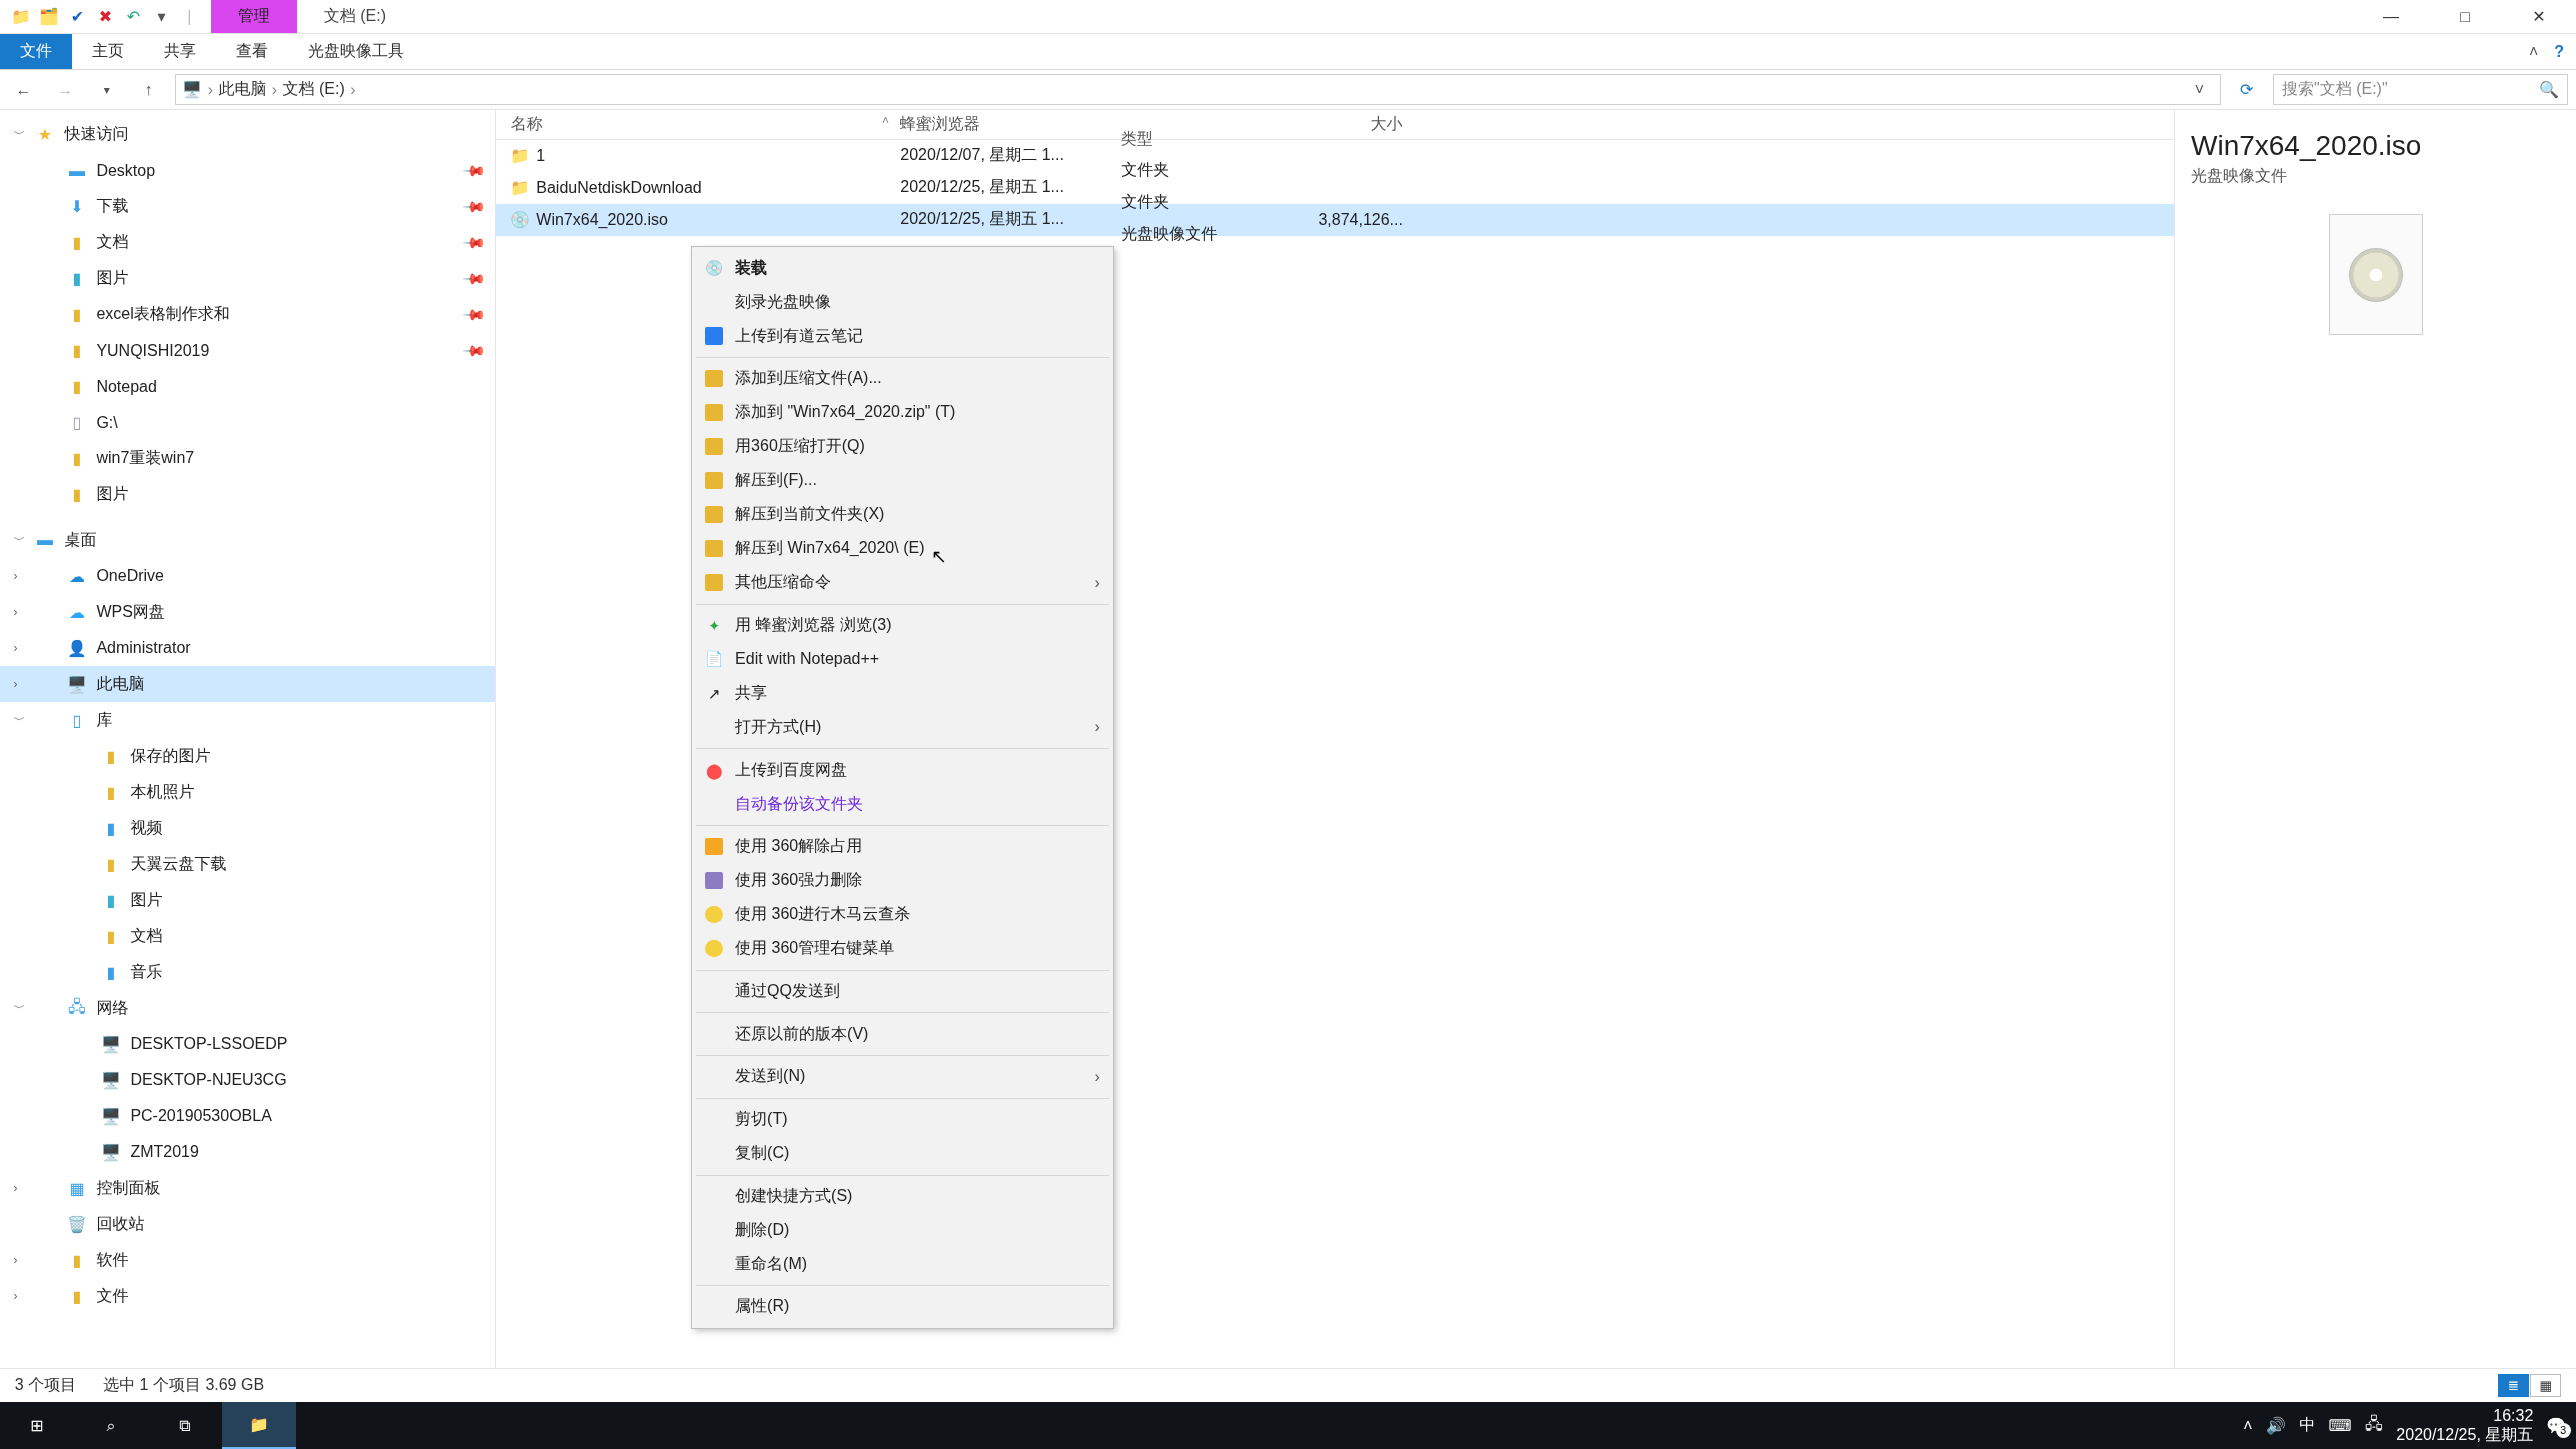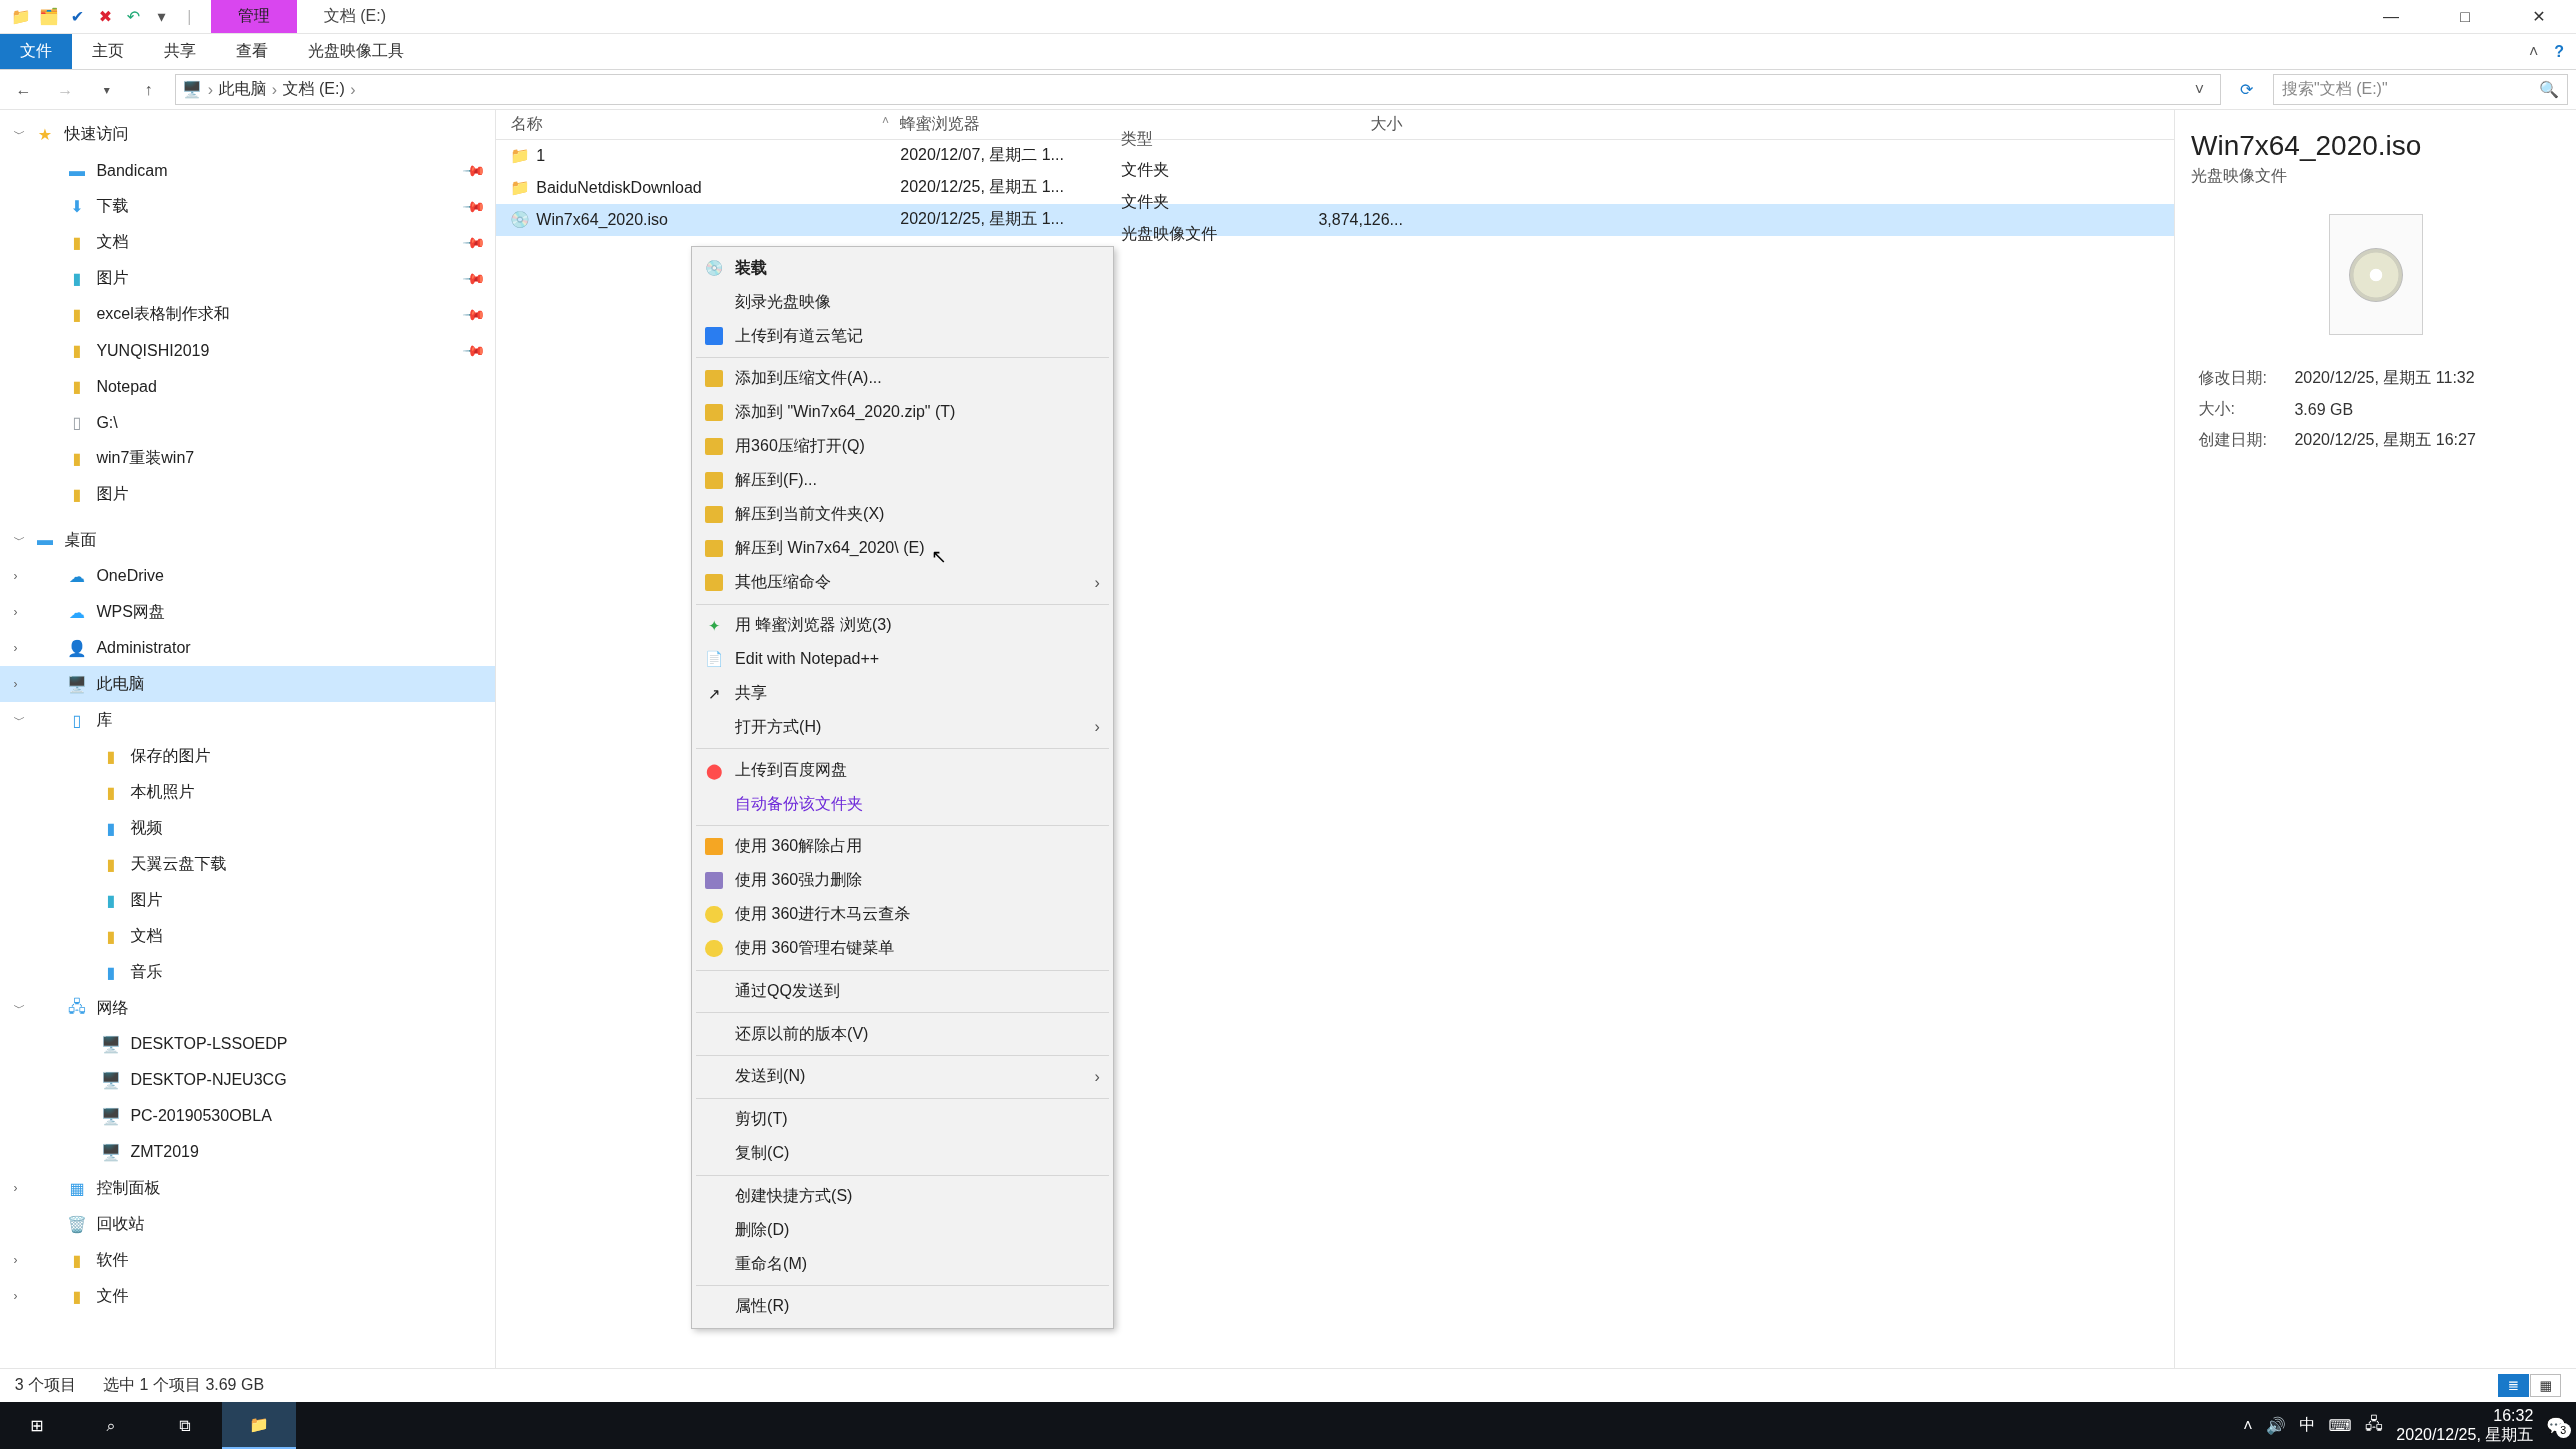--- a/index.html
+++ b/index.html
@@ -149,21 +149,21 @@
 <div class="body">
 
   <div class="nav">
     <div class="item header">
         <span class="tri">﹀</span>
         <span class="nicon" style="color:#f5b82e">★</span>
         <span>快速访问</span>
       </div>
     <div class="item ind1">
         <span class="nicon" style="color:#3aa0e8">▬</span>
-        <span>Bandicam</span>
+        <span>Desktop</span>
         <span class="pin">📌</span>
       </div>
     <div class="item ind1">
         <span class="nicon" style="color:#3aa0e8">⬇</span>
         <span>下载</span>
         <span class="pin">📌</span>
       </div>
     <div class="item ind1">
         <span class="nicon" style="color:#e7b733">▮</span>
         <span>文档</span>
@@ -335,36 +335,20 @@
         <div class="col-size">3,874,126...</div>
       </div>
     </div>
 
     <div class="details">
       <h2>Win7x64_2020.iso</h2>
       <div class="sub">光盘映像文件</div>
       <div class="thumb">
           <div class="disc"></div>
         </div>
-      <table>
-        <tbody>
-            <tr>
-              <td class="k">修改日期:</td>
-              <td>2020/12/25, 星期五 11:32</td>
-            </tr>
-        <tr>
-              <td class="k">大小:</td>
-              <td>3.69 GB</td>
-            </tr>
-        <tr>
-              <td class="k">创建日期:</td>
-              <td>2020/12/25, 星期五 16:27</td>
-            </tr>
-      </tbody>
-        </table>
     </div>
   </div>
 </div>
 
 <div class="status">
   <span>3 个项目</span>
   <span>选中 1 个项目  3.69 GB</span>
   <div class="viewsw">
     <span class="active">≣</span>
     <span>▦</span>

